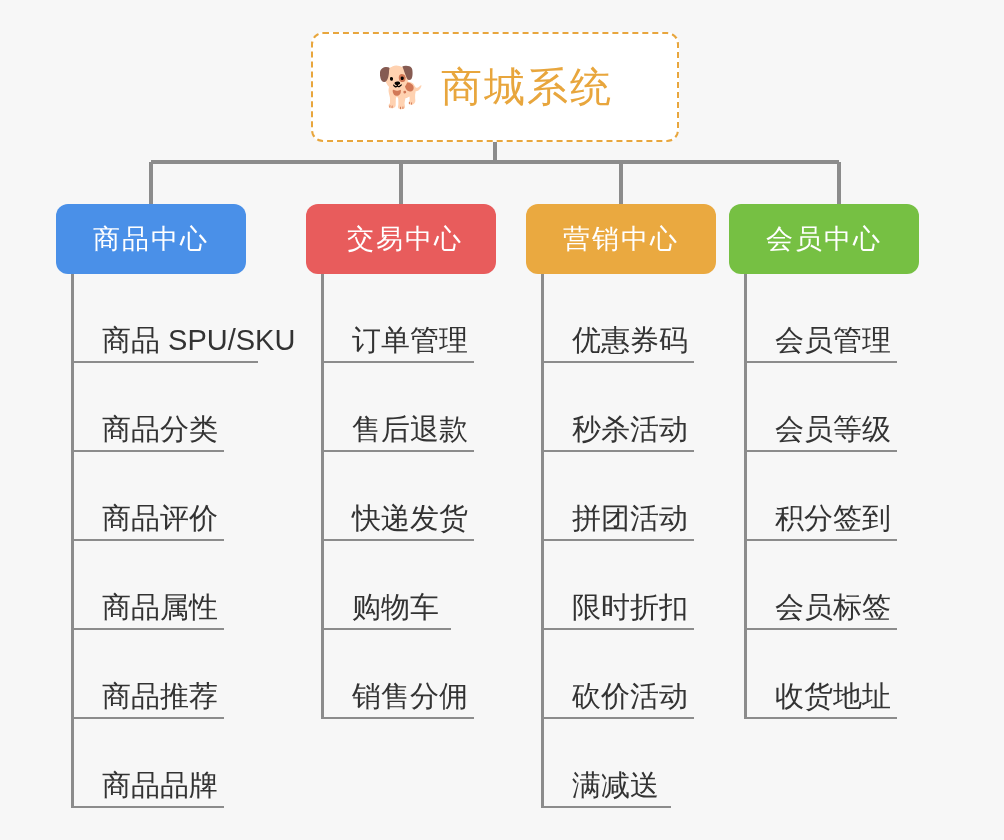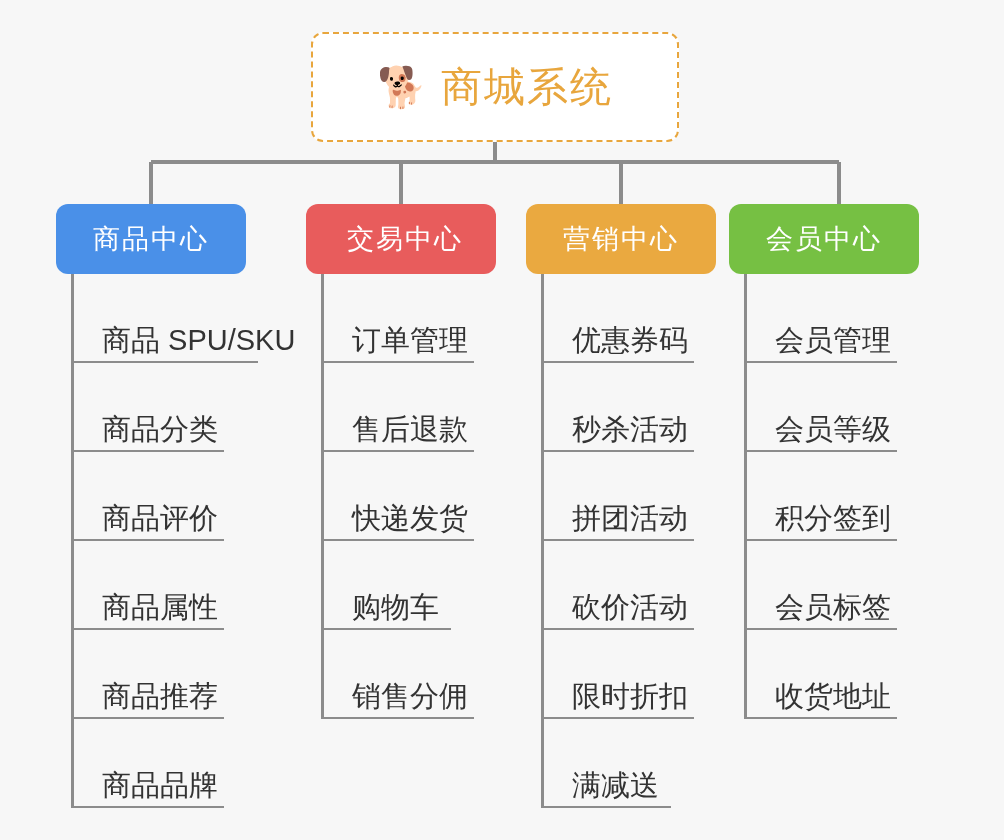--- a/index.html
+++ b/index.html
@@ -213,25 +213,25 @@
       <div class="leaf-item">
         <span class="leaf-underline" style="width:152px;"></span>
         <span class="leaf-label">秒杀活动</span>
       </div>
       <div class="leaf-item">
         <span class="leaf-underline" style="width:152px;"></span>
         <span class="leaf-label">拼团活动</span>
       </div>
       <div class="leaf-item">
         <span class="leaf-underline" style="width:152px;"></span>
+        <span class="leaf-label">限时折扣</span>
+      </div>
+      <div class="leaf-item">
+        <span class="leaf-underline" style="width:152px;"></span>
         <span class="leaf-label">砍价活动</span>
-      </div>
-      <div class="leaf-item">
-        <span class="leaf-underline" style="width:152px;"></span>
-        <span class="leaf-label">限时折扣</span>
       </div>
       <div class="leaf-item">
         <span class="leaf-underline" style="width:129px;"></span>
         <span class="leaf-label">满减送</span>
       </div>
     </div>
   </div>
 
   <div class="column col-3">
     <div class="cat-header" style="background: rgb(118, 192, 67);">

